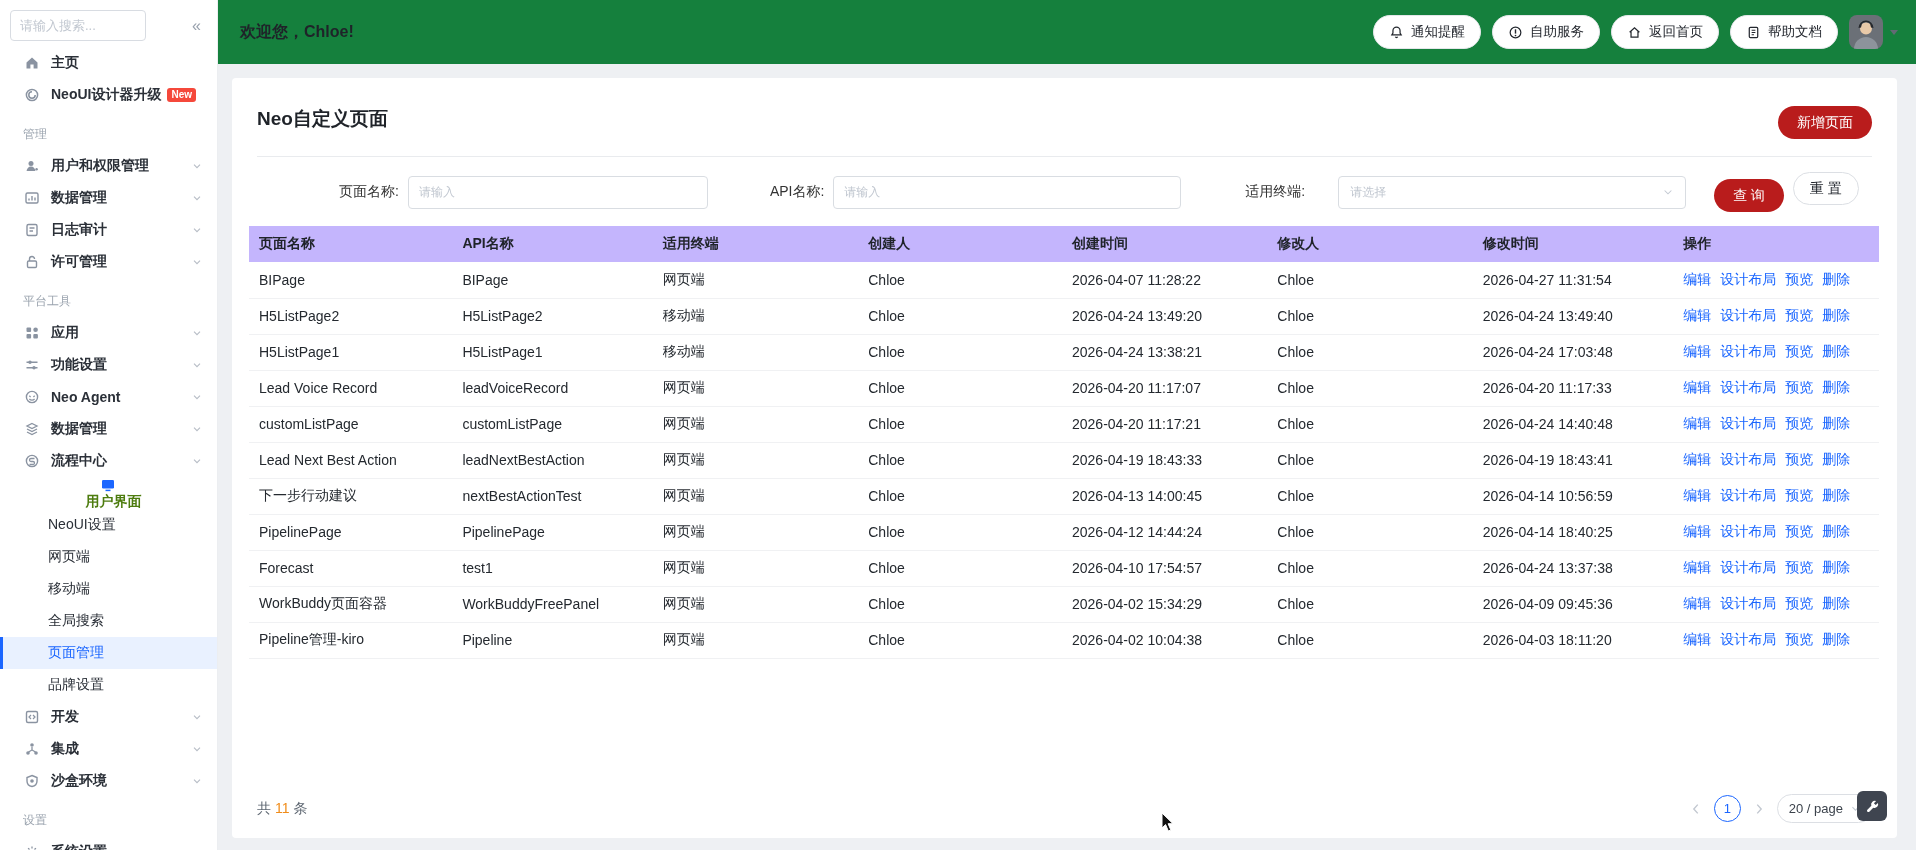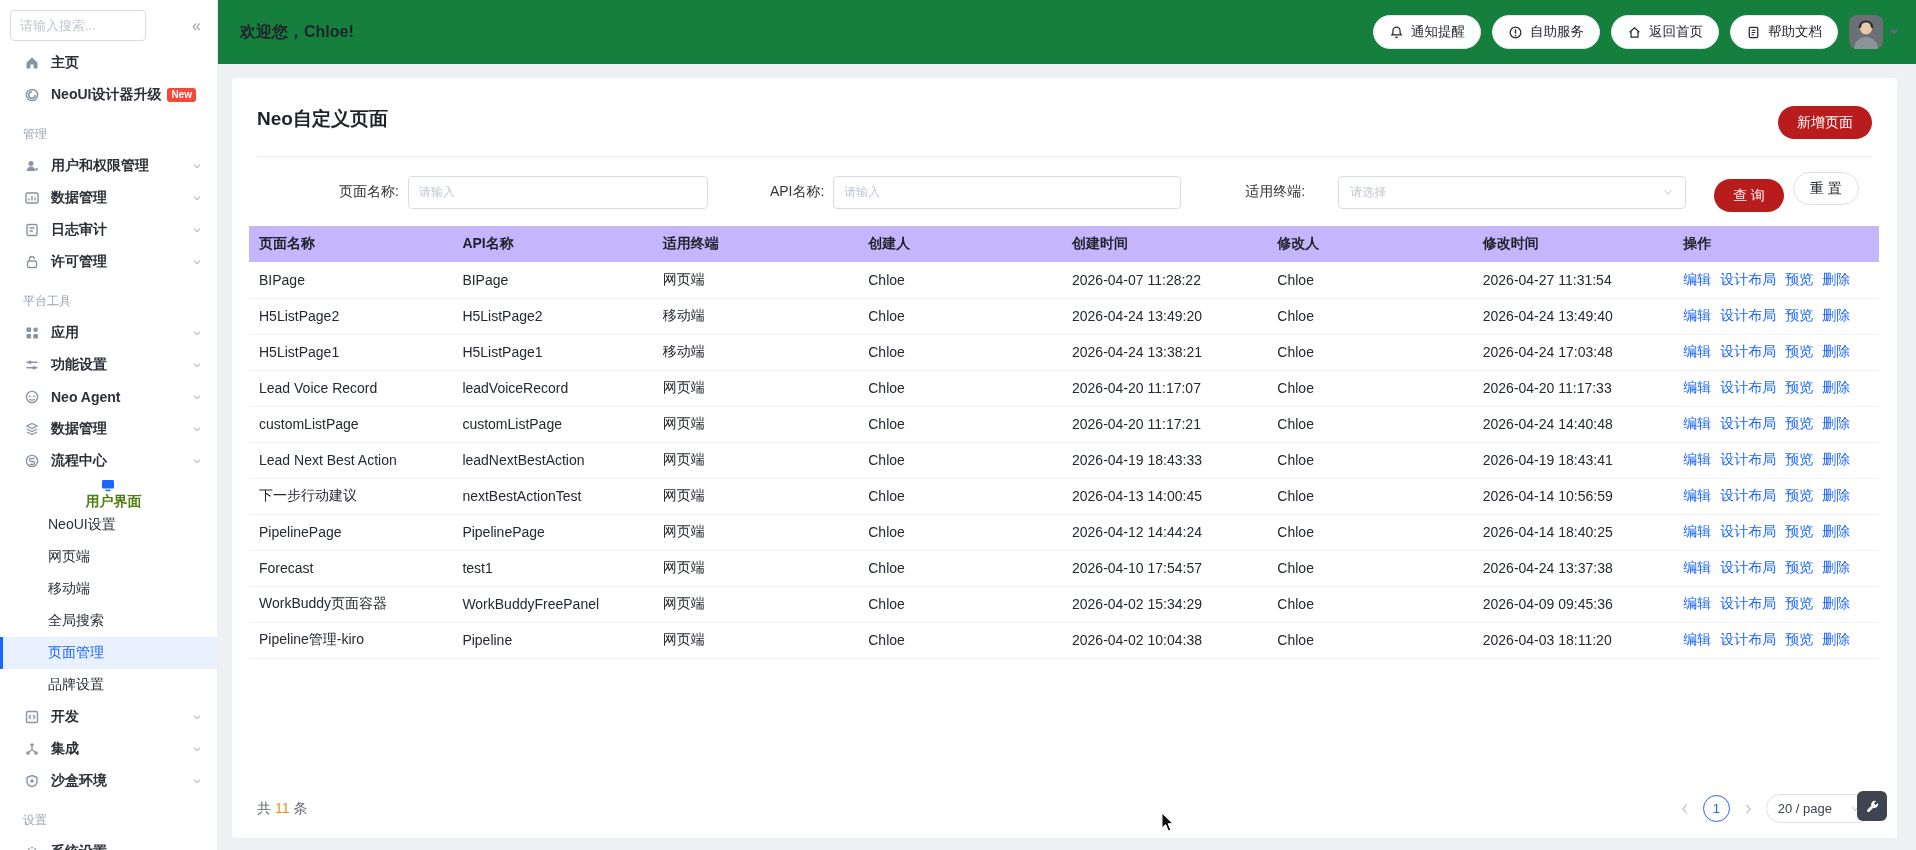--- a/index.html
+++ b/index.html
@@ -78,21 +78,21 @@
   td a:last-child { margin-right:0; }
 
   
   .card-footer { margin-top:auto; display:flex; align-items:center; justify-content:space-between;
     padding:12px 24px 15px 25px; font-size:14px; color:#5c6570; }
   .total .num { color:#f08c1a; margin:0 4px; }
   .pagination { display:flex; align-items:center; gap:11px; }
   .pg-chev { color:#c2c8d0; width:14px; height:14px; cursor:pointer; }
   .pg-current { width:27px; height:27px; border:1px solid #1b66ff; border-radius:50%;
     color:#1b66ff; display:flex; align-items:center; justify-content:center; font-size:13px; cursor:pointer; }
-  .pg-size { display:flex; align-items:center; gap:18px; border:1px solid #dcdfe4; border-radius:15px;
+  .pg-size { display:flex; align-items:center; gap:7px; border:1px solid #dcdfe4; border-radius:15px;
     height:29px; padding:0 11px; font-size:13px; color:#3c434c; cursor:pointer; background:#fff; }
   .pg-size svg { width:11px; height:11px; color:#c3c9d2; }
 
   .fab { position:absolute; right:29px; bottom:29px; width:30px; height:30px; background:#3f4550;
     border-radius:6px; display:flex; align-items:center; justify-content:center; cursor:pointer; }
   .fab svg { width:15px; height:15px; color:#fff; }
   .cursor { position:absolute; left:943px; top:748px; pointer-events:none; }
 </style>
 </head>
 <body>

